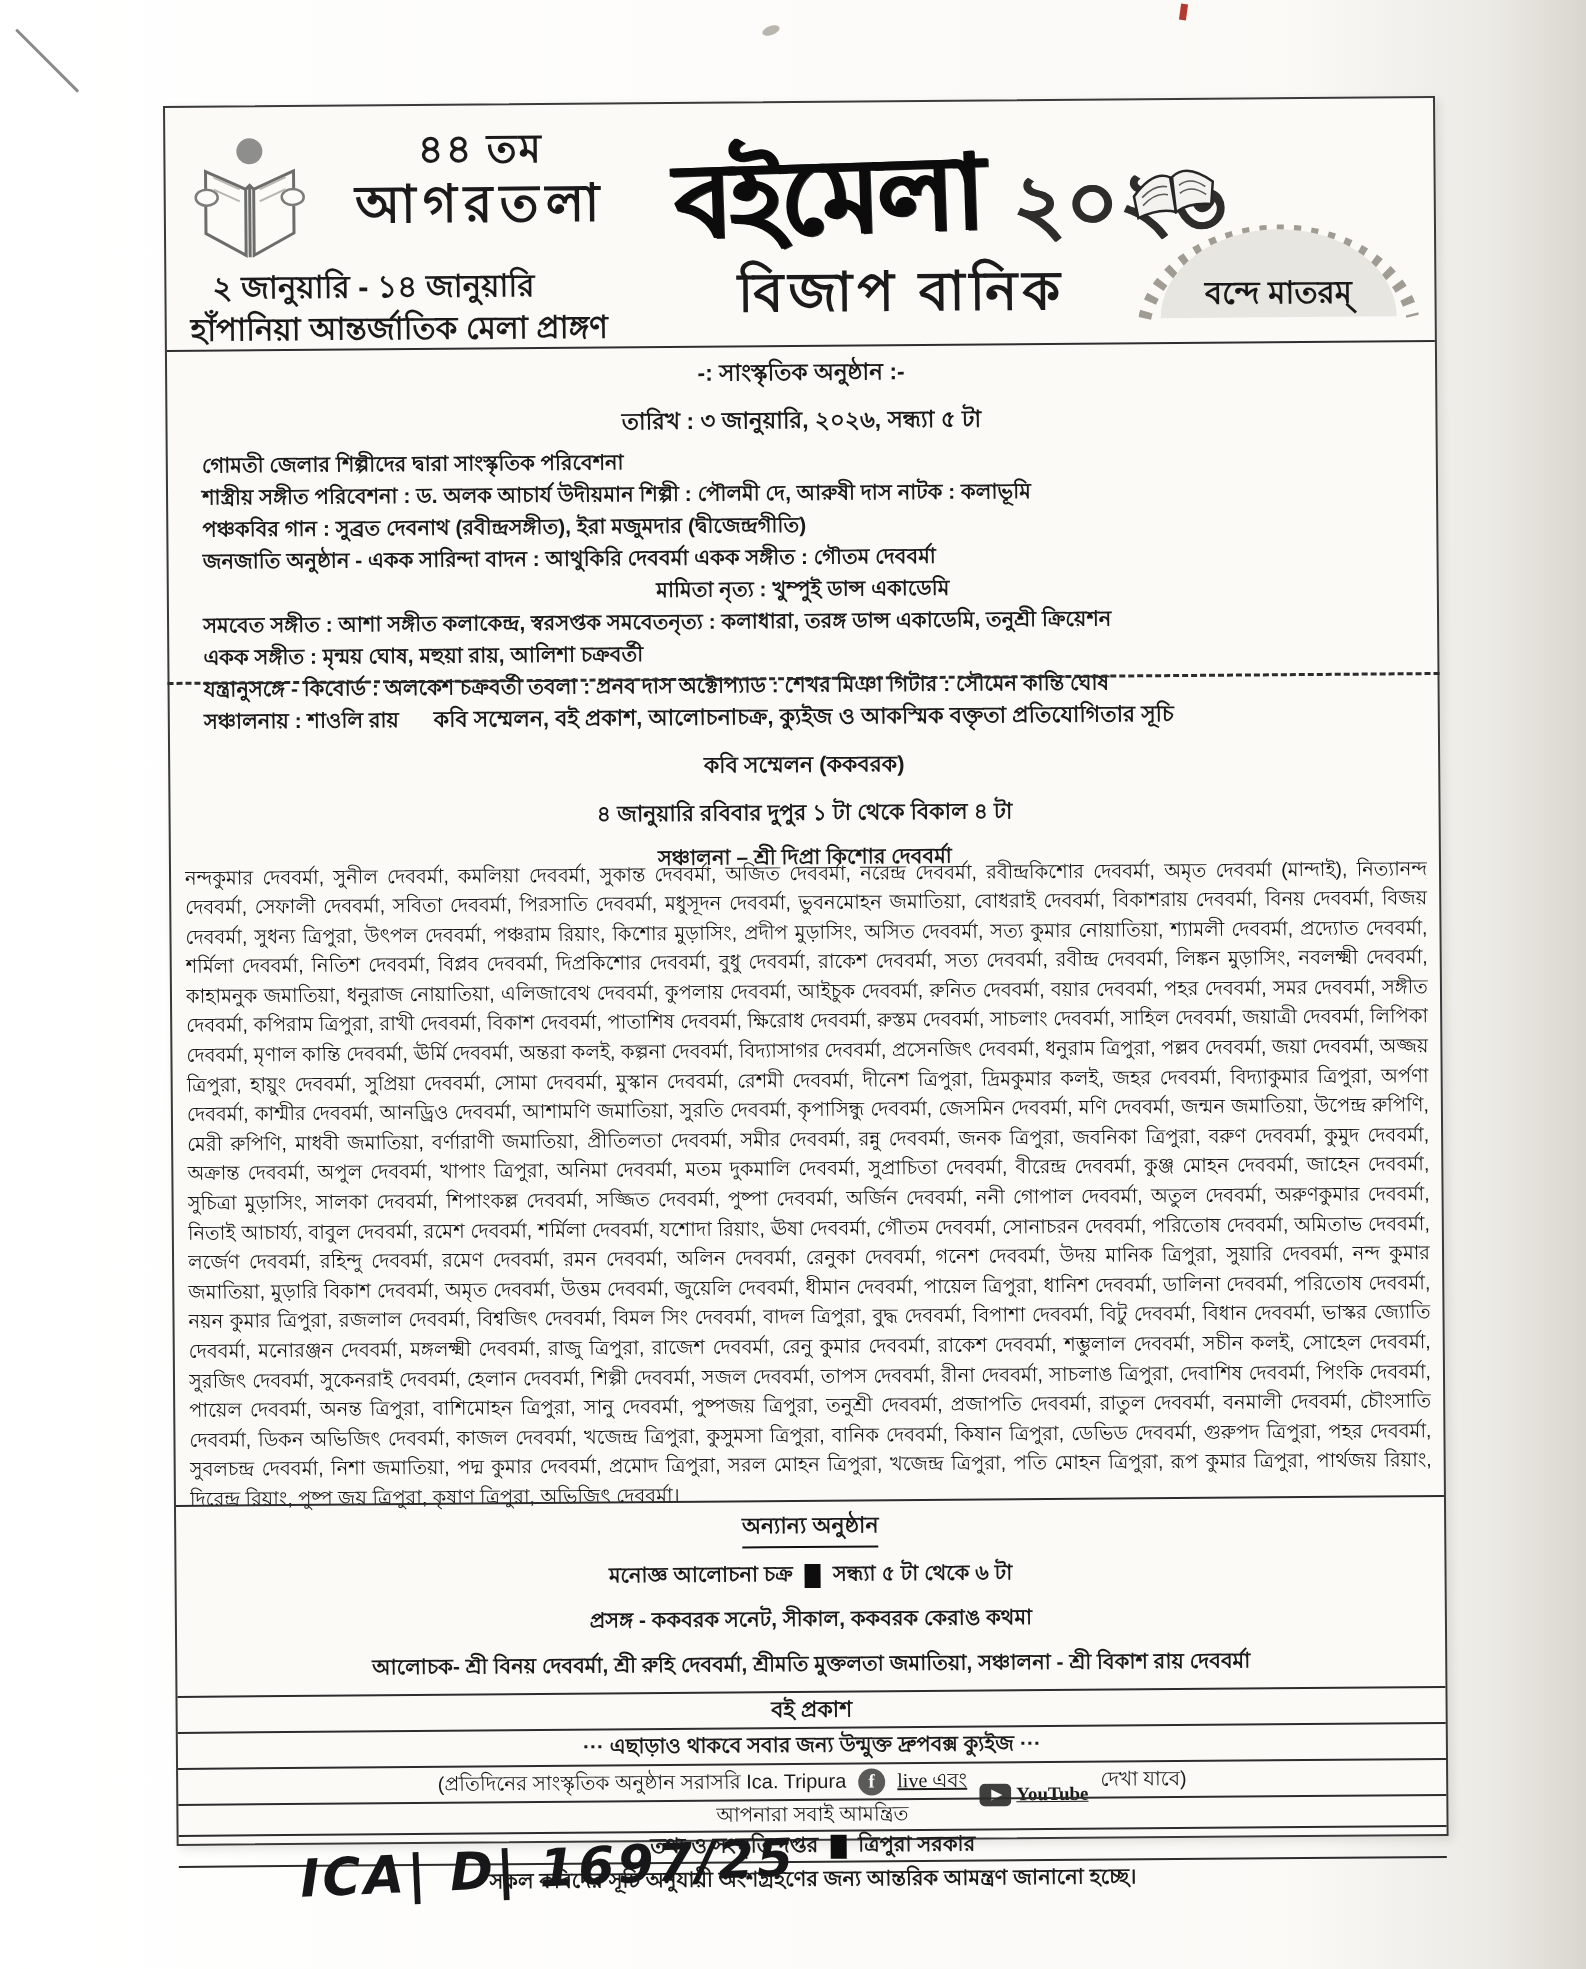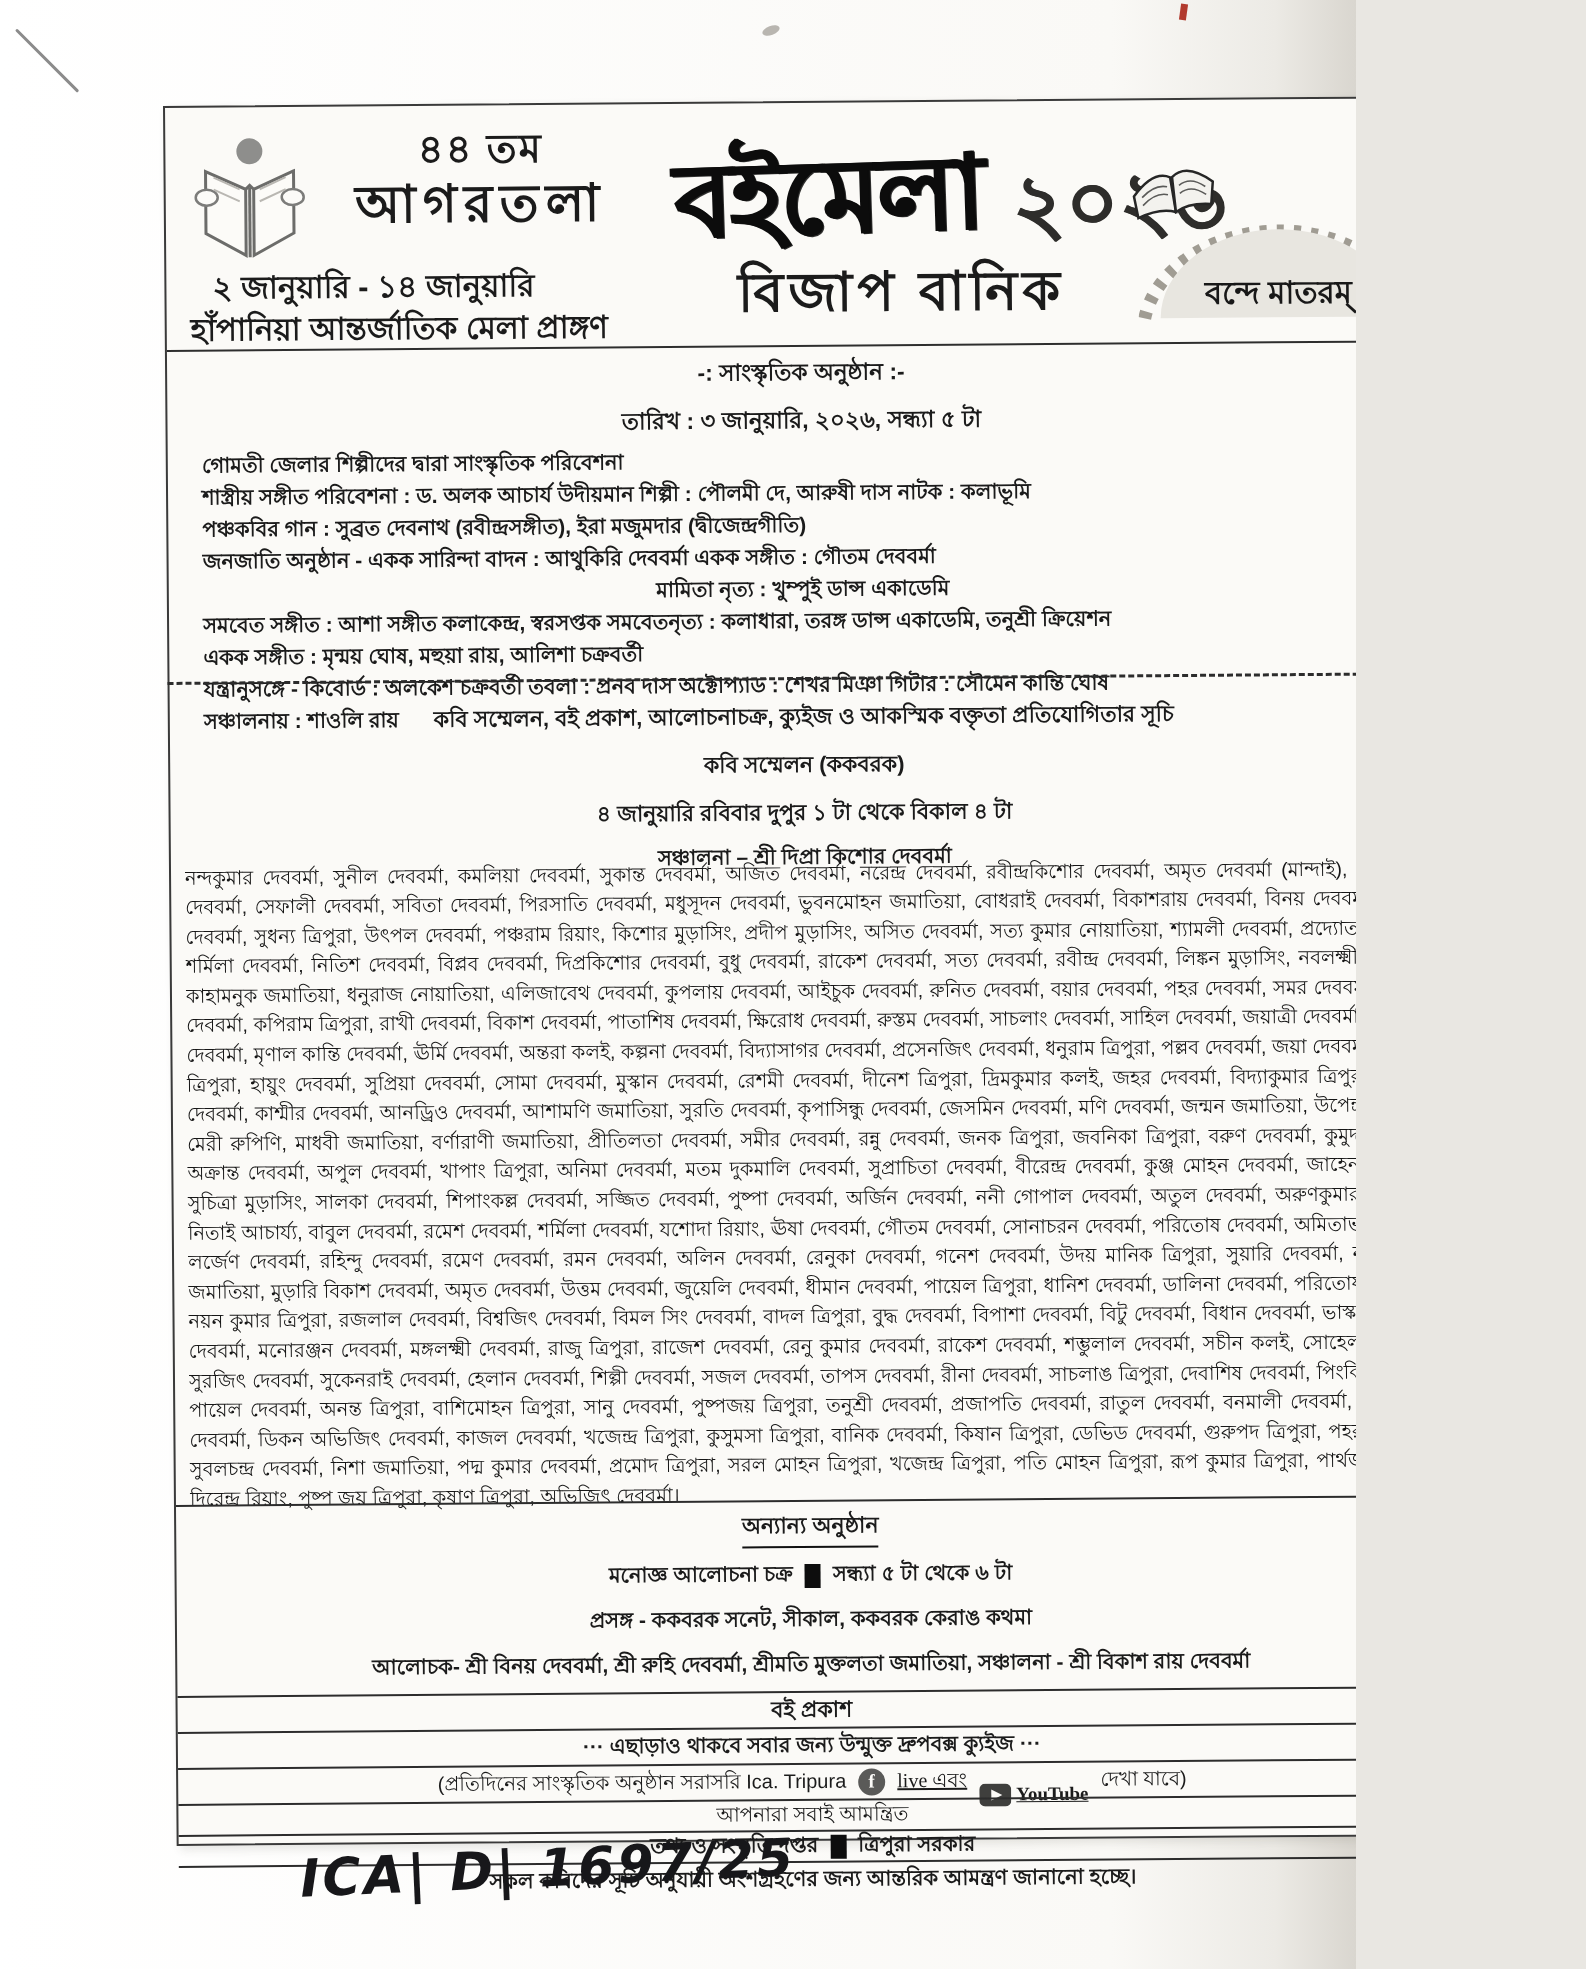--- a/index.html
+++ b/index.html
@@ -4,21 +4,21 @@
 <style>
   * { box-sizing: border-box; }
   html,body { margin:0; padding:0; }
   body {
     font-family: "Liberation Sans", sans-serif;
     background:#e9e7e2;
     color:#1b1b1b;
   }
   .page {
     position:relative;
-    width:1356px; height:1969px;
+    width:1586px; height:1969px;
     background:
       linear-gradient(to right, #ffffff 0%, #faf9f6 82%, #eceae5 94%, #d9d6cf 100%),
       #faf9f6;
     overflow:hidden;
   }
   .pencil-mark {
     position:absolute; left:16px; top:28px;
     width:88px; height:3px; background:#8b8b8b;
     transform:rotate(45deg); transform-origin:left center;
     border-radius:2px;

